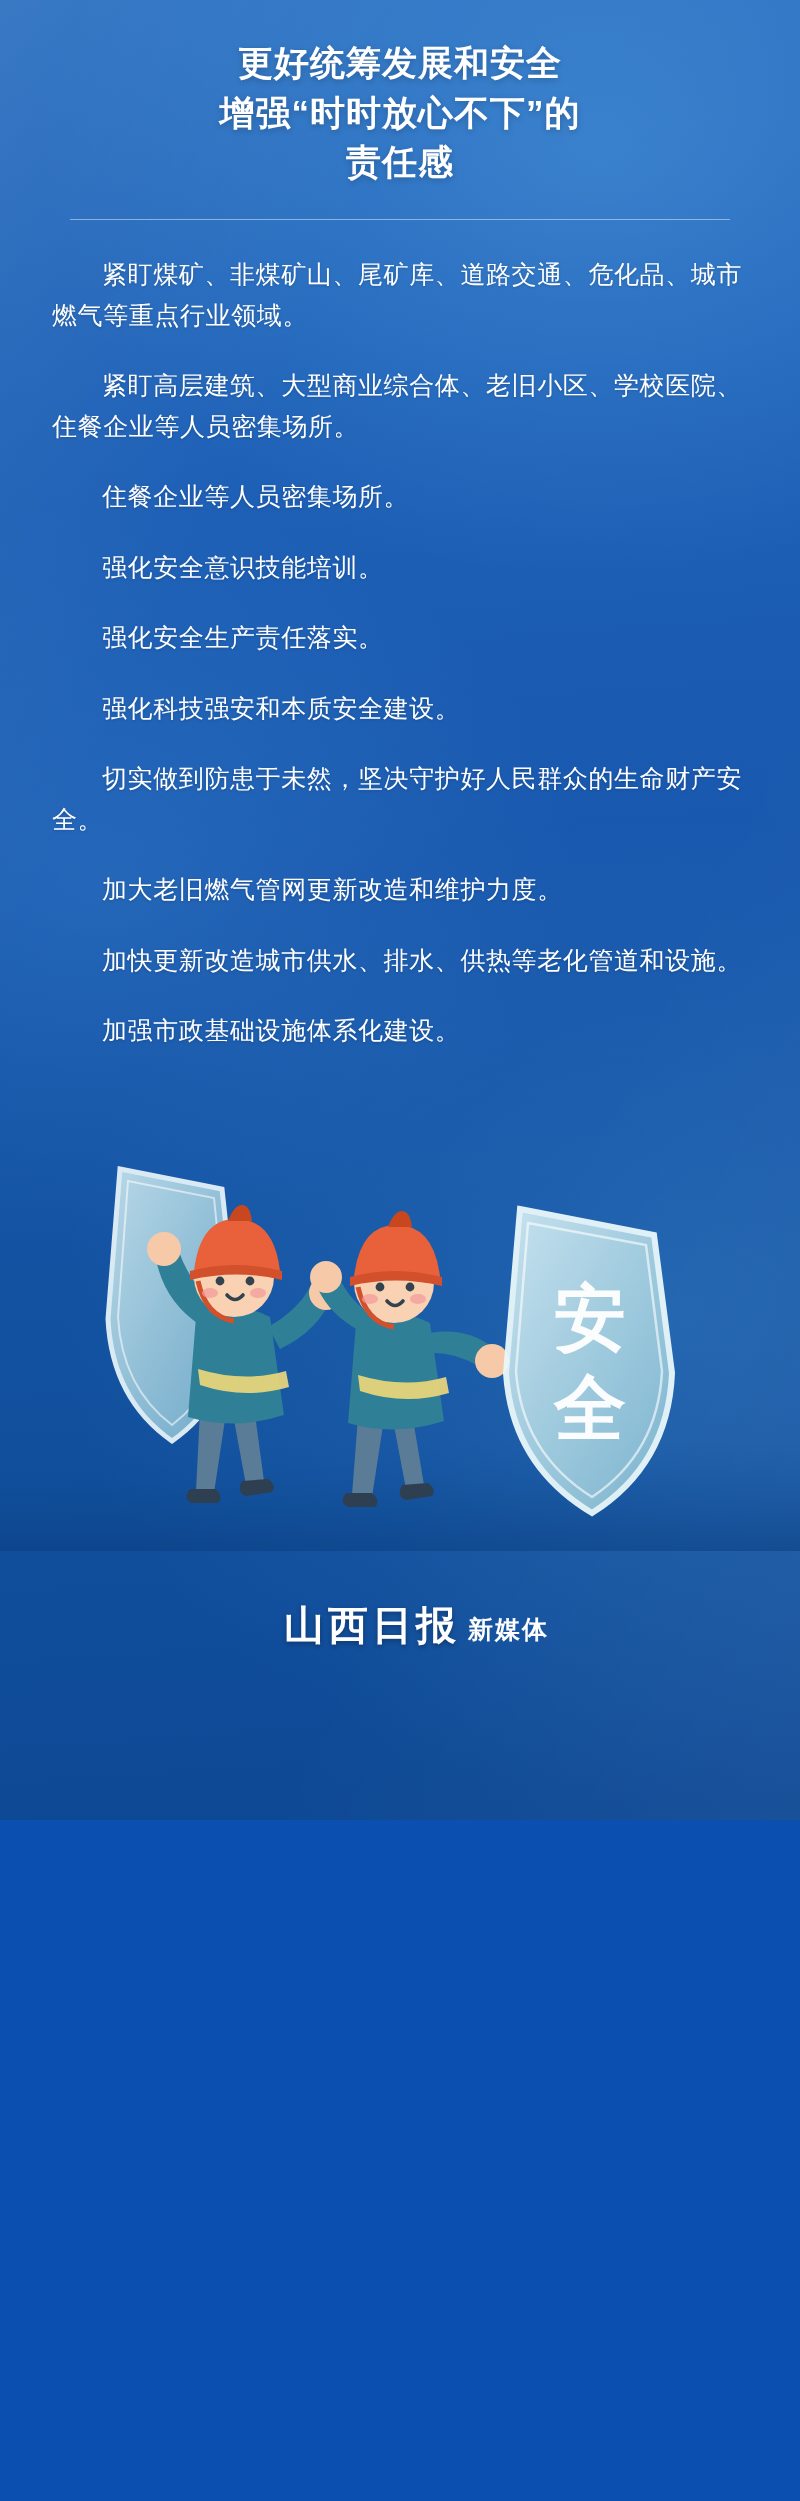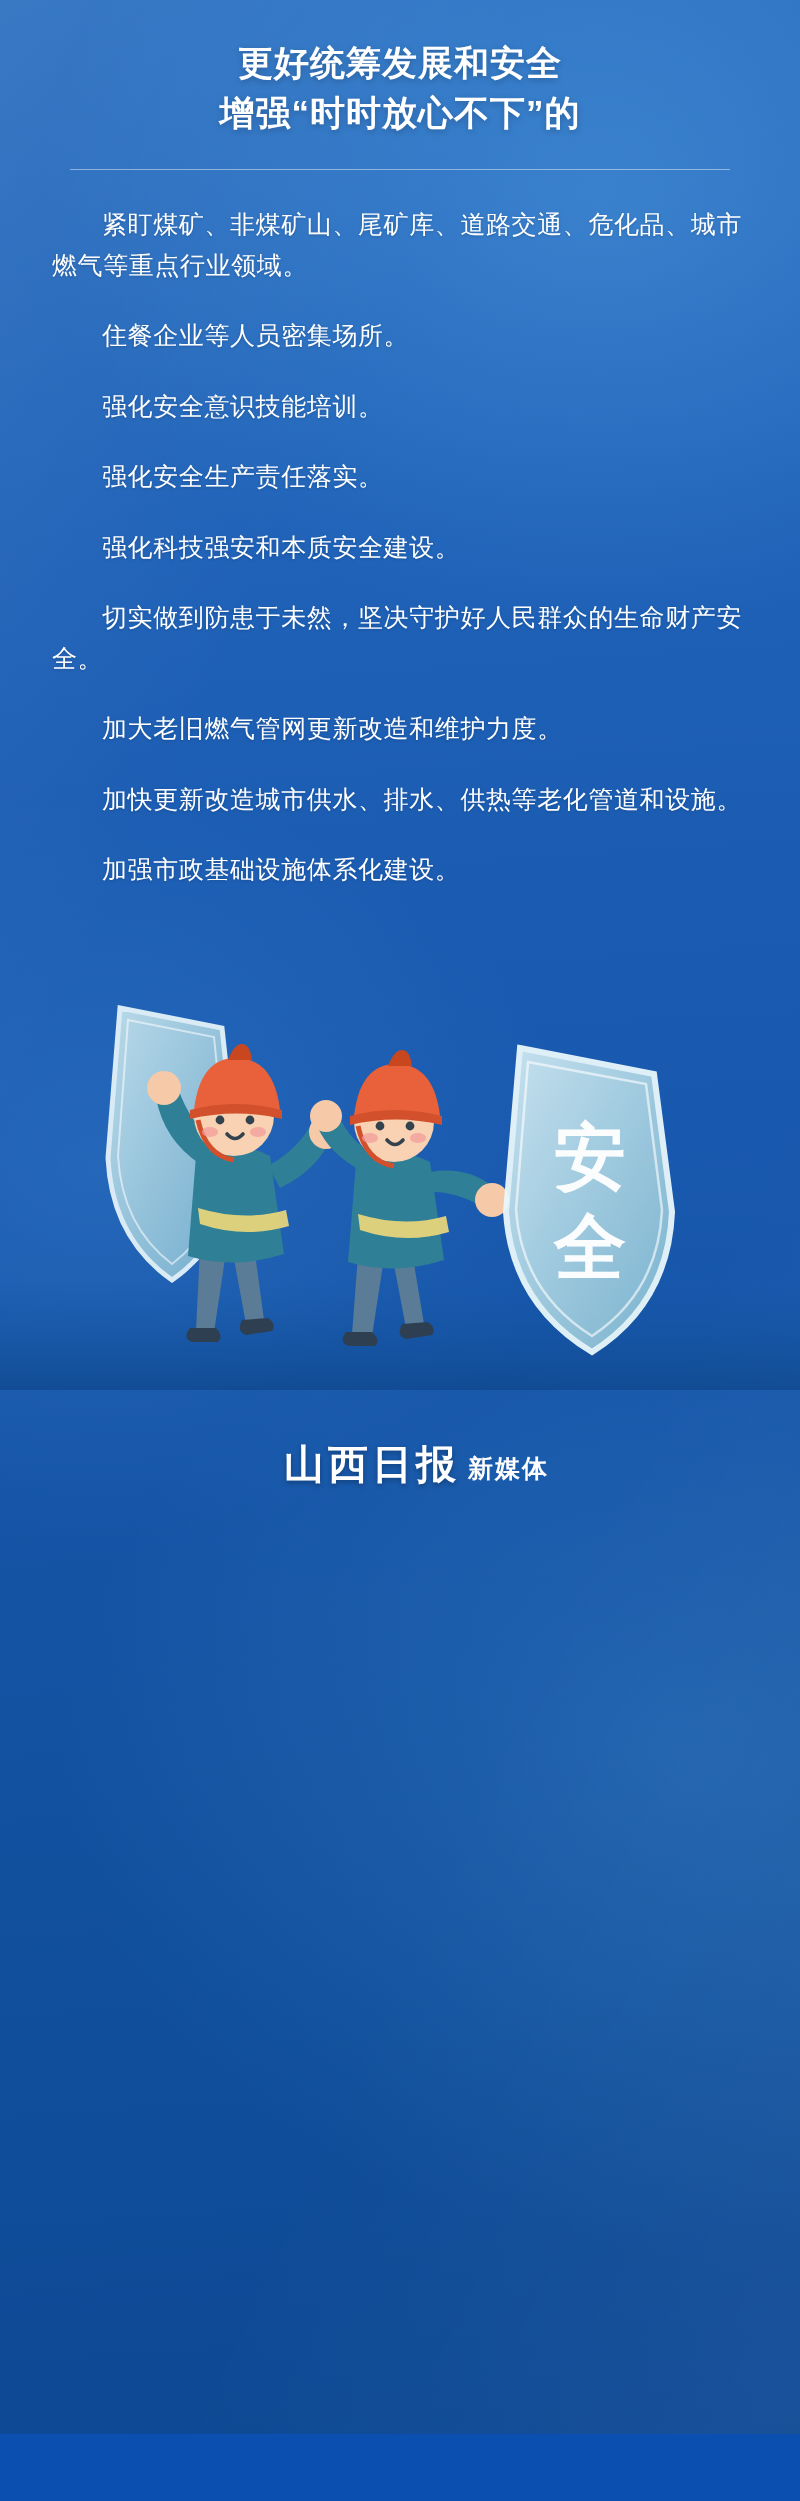--- a/index.html
+++ b/index.html
@@ -9,21 +9,21 @@
   }
   body {
     width: 800px;
     min-height: 2501px;
     font-family: "Liberation Sans", sans-serif;
     -webkit-font-smoothing: antialiased;
   }
   .poster {
     position: relative;
     width: 800px;
-    height: 2434px;
+    height: 1820px;
     overflow: hidden;
     background:
       radial-gradient(ellipse 900px 700px at 75% 8%, rgba(90,165,230,0.40) 0%, rgba(90,165,230,0) 62%),
       radial-gradient(ellipse 800px 620px at 12% 48%, rgba(60,130,205,0.35) 0%, rgba(60,130,205,0) 60%),
       radial-gradient(ellipse 1000px 800px at 85% 72%, rgba(70,145,215,0.30) 0%, rgba(70,145,215,0) 62%),
       linear-gradient(176deg, #2a6fc0 0%, #1f62b8 22%, #1858ae 48%, #12519f 72%, #0d4894 100%);
   }
   
   .poster::before {
     content: "";
@@ -114,26 +114,28 @@
 </style>
 </head>
 <body>
 
 <div class="poster">
   <div class="content">
 
     <div class="title">
       <span class="line">更好统筹发展和安全</span>
       <span class="line">增强“时时放心不下”的</span>
+      <span class="line">责任感</span>
     </div>
 
     <div class="divider"></div>
 
     <div class="body-text">
       <p class="para">紧盯煤矿、非煤矿山、尾矿库、道路交通、危化品、城市燃气等重点行业领域。</p>
+      <p class="para">紧盯高层建筑、大型商业综合体、老旧小区、学校医院、住餐企业等人员密集场所。</p>
       <p class="para">住餐企业等人员密集场所。</p>
       <p class="para">强化安全意识技能培训。</p>
       <p class="para">强化安全生产责任落实。</p>
       <p class="para">强化科技强安和本质安全建设。</p>
       <p class="para">切实做到防患于未然，坚决守护好人民群众的生命财产安全。</p>
       <p class="para">加大老旧燃气管网更新改造和维护力度。</p>
       <p class="para">加快更新改造城市供水、排水、供热等老化管道和设施。</p>
       <p class="para">加强市政基础设施体系化建设。</p>
     </div>
 

